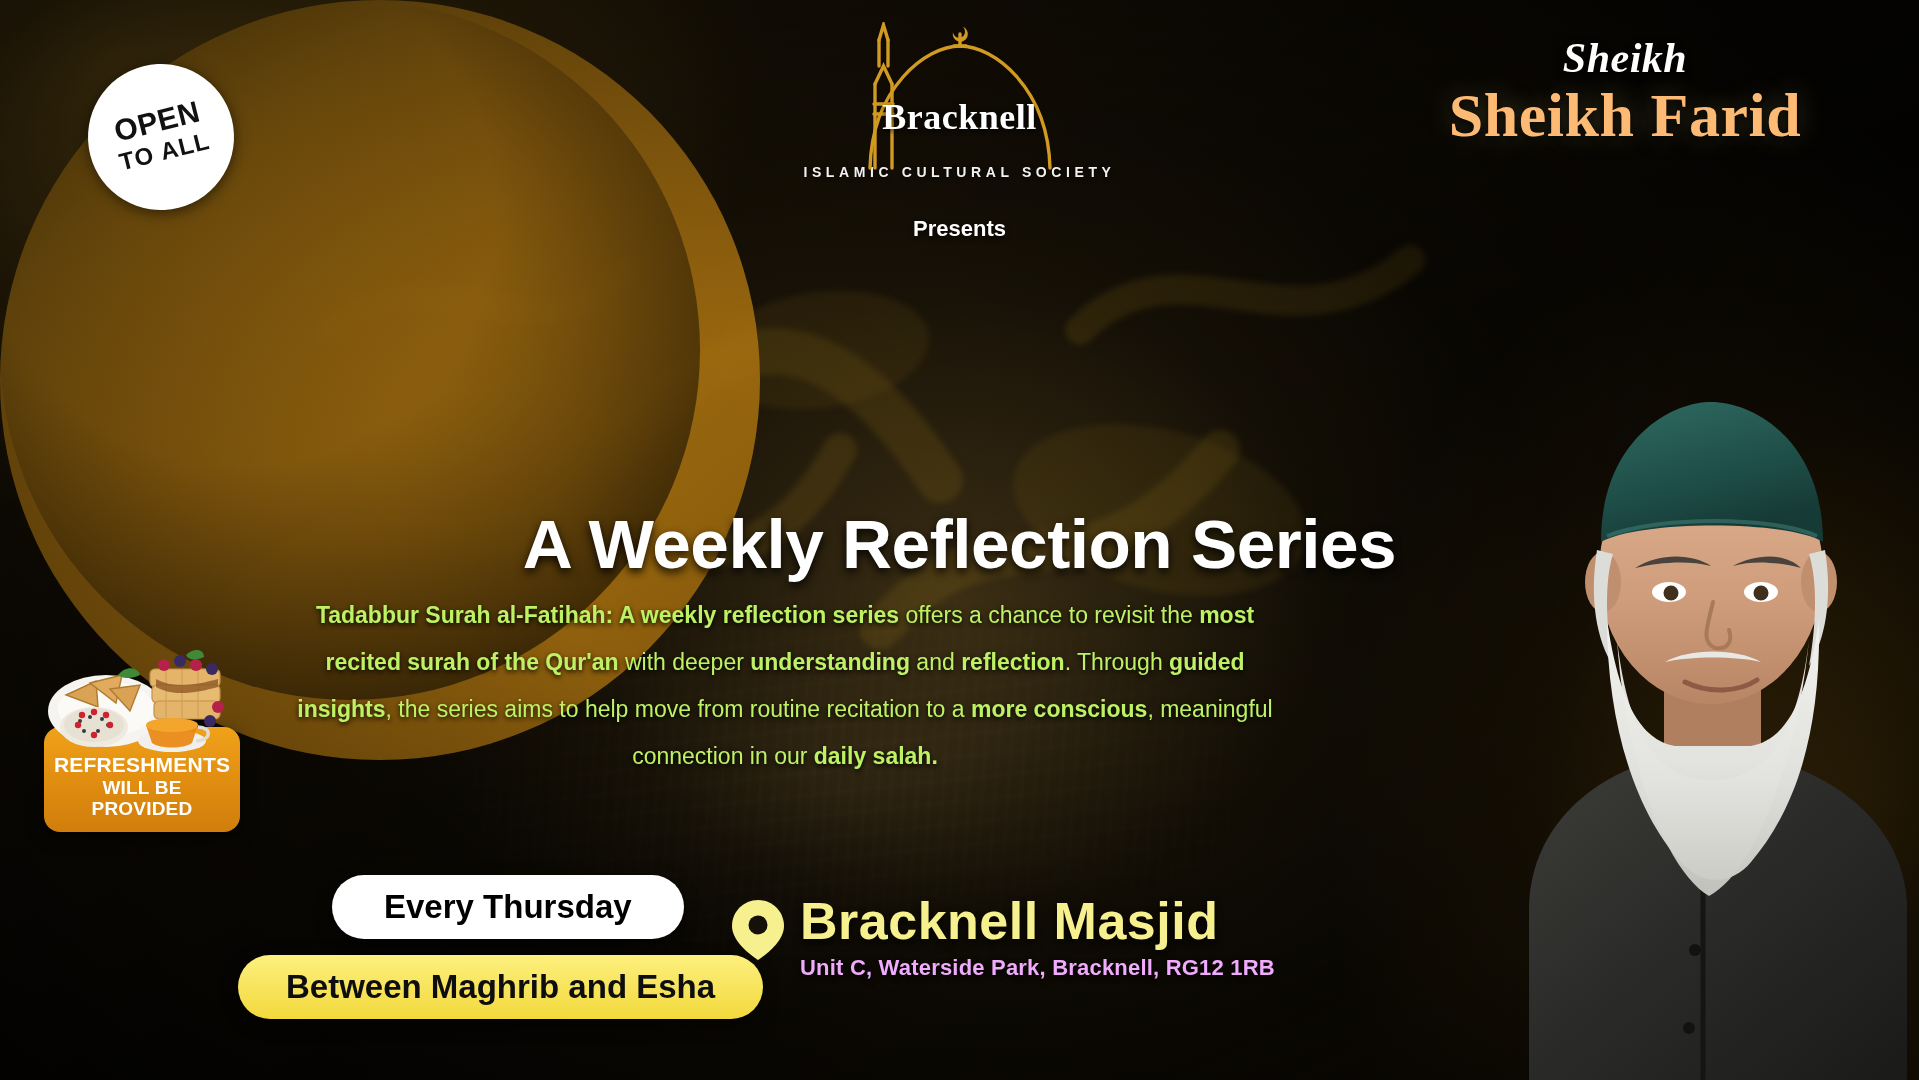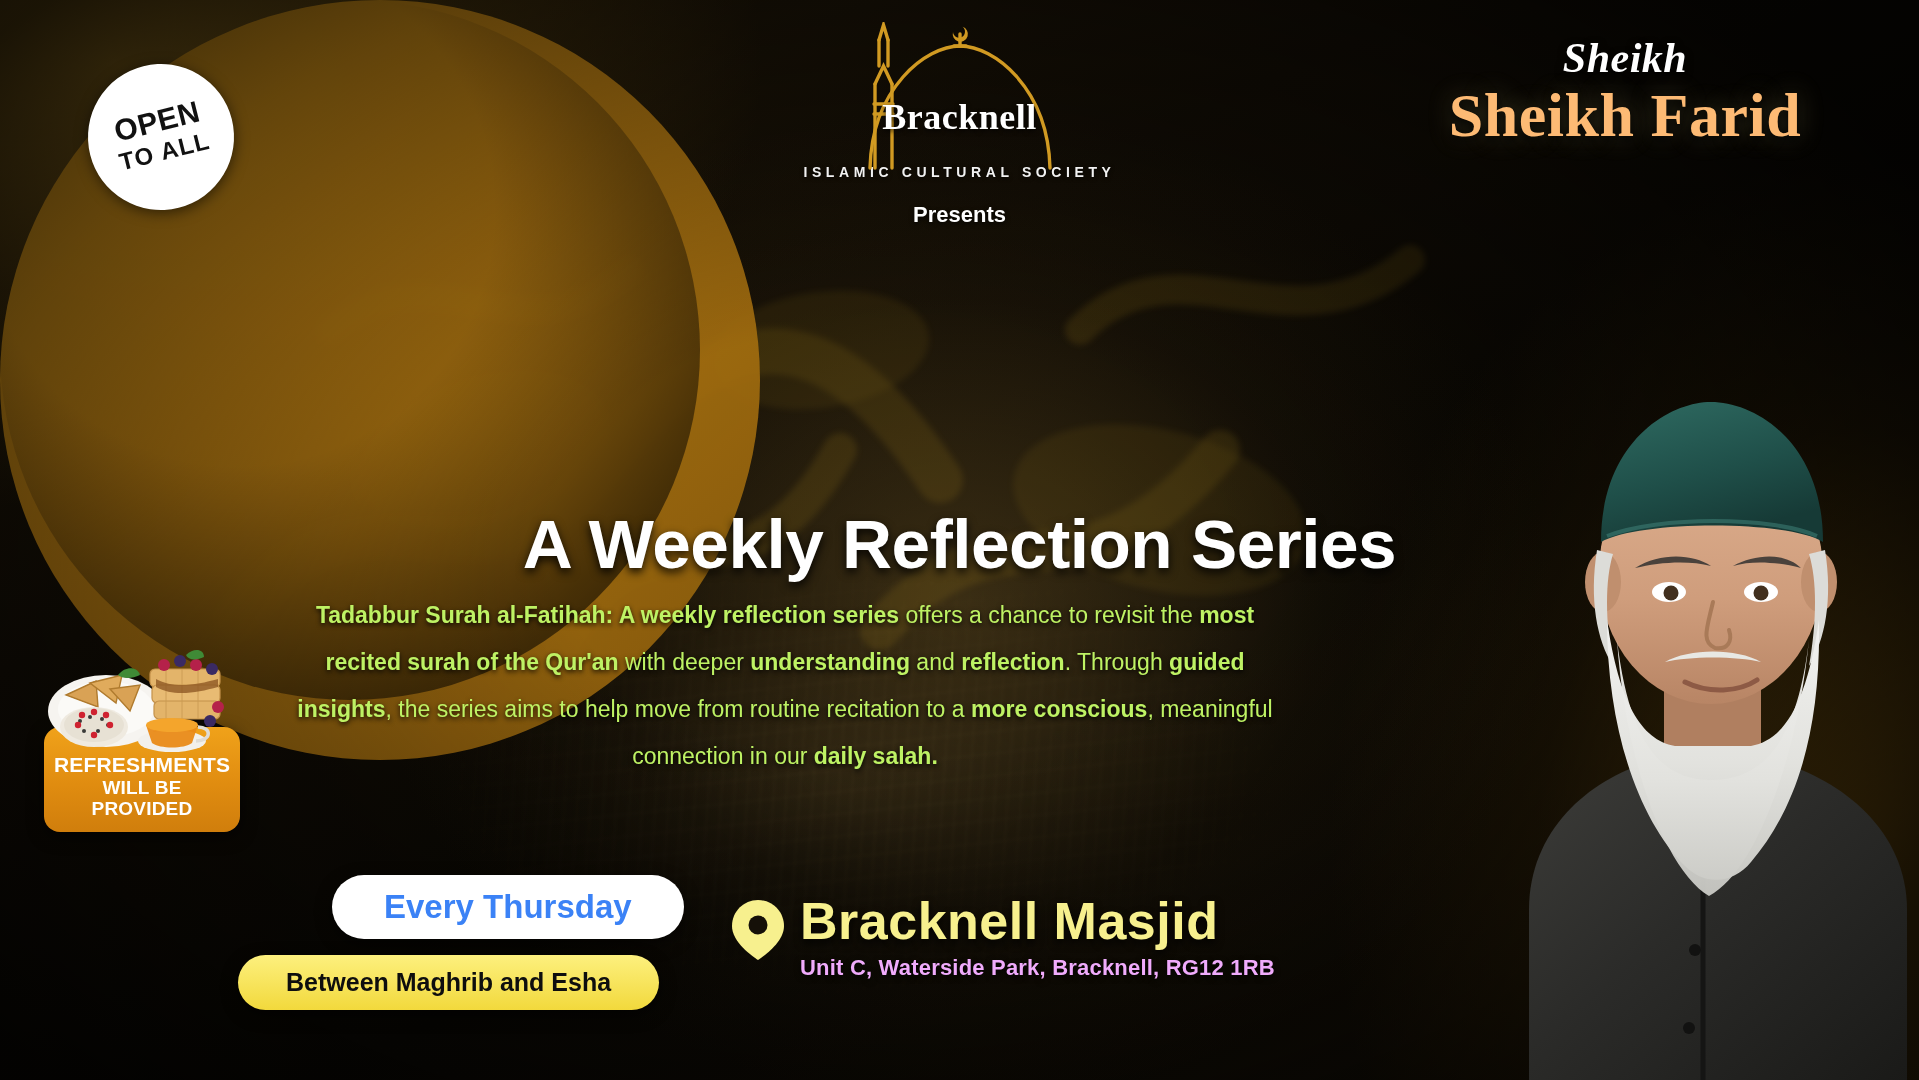--- a/index.html
+++ b/index.html
@@ -95,21 +95,21 @@
     letter-spacing:0.5px;
     text-shadow:0 2px 5px rgba(0,0,0,0.8);
   }
   #logo-sub {
     margin-top:-6px;
     font-size:14px; font-weight:bold; color:#f2f2f2;
     letter-spacing:4.6px;
     text-shadow:0 1px 4px rgba(0,0,0,0.85);
   }
   #presents {
-    margin-top:22px;
+    margin-top:36px;
     font-size:22px; font-weight:bold; color:#fff;
     text-shadow:0 2px 5px rgba(0,0,0,0.8);
   }
 
   
   #speaker-name-block {
     position:absolute; right:34px; top:36px;
     width:520px; text-align:center; z-index:6;
   }
   #speaker-pre {
@@ -189,33 +189,33 @@
     padding:26px 8px 12px;
     text-align:center;
     box-shadow:0 5px 16px rgba(0,0,0,0.6);
   }
   #refresh-plate .r1 { font-size:21px; font-weight:bold; color:#fff; letter-spacing:0.2px; line-height:1.12; }
   #refresh-plate .r2 { font-size:19px; font-weight:bold; color:#fff; letter-spacing:0.2px; line-height:1.15; }
 
   
   #pill-day {
     position:absolute; left:332px; top:875px; z-index:6;
-    background:#ffffff; color:#3b82f6;
+    background:#ffffff; color:#000000;
     border-radius:44px;
     padding:13px 52px;
     font-size:33px; font-weight:bold;
     box-shadow:0 5px 16px rgba(0,0,0,0.55);
   }
   #pill-time {
     position:absolute; left:238px; top:955px; z-index:6;
     background:linear-gradient(180deg,#fdf07e 0%, #f7e45c 52%, #f2d93c 100%);
     color:#0e0e0e;
     border-radius:44px;
     padding:13px 48px;
-    font-size:25px; font-weight:bold;
+    font-size:33px; font-weight:bold;
     box-shadow:0 5px 16px rgba(0,0,0,0.55);
   }
 
   
   #venue { position:absolute; left:730px; top:892px; z-index:6; display:flex; align-items:flex-start; }
   #venue-pin { width:56px; height:64px; margin-right:14px; margin-top:6px; flex:none; }
   #venue-pin svg { width:100%; height:100%; display:block; }
   #venue-text { padding-top:2px; }
   #venue-name {
     font-size:52px; font-weight:bold; color:#f7f08e;

